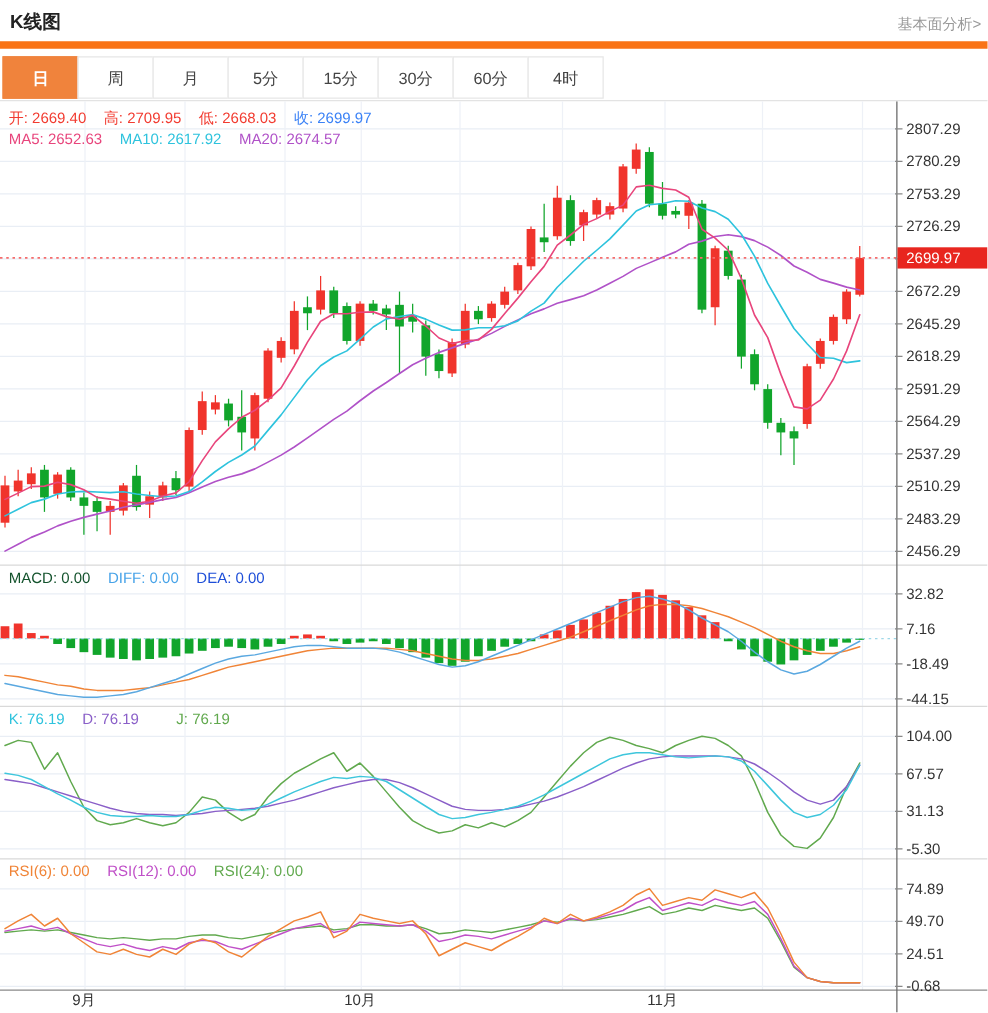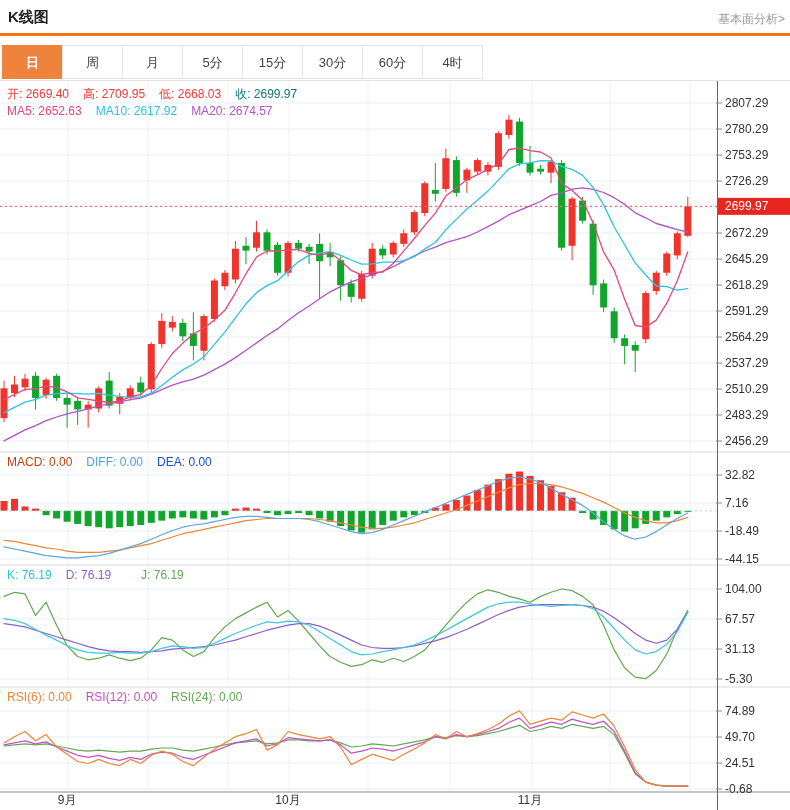--- a/index.html
+++ b/index.html
@@ -1,17 +1,17 @@
 <!DOCTYPE html>
 <html><head>
 <meta charset="utf-8">
 <style>
   html,body{margin:0;padding:0;background:#fff;font-family:"Liberation Sans",sans-serif;}
   body{width:790px;height:810px;position:relative;overflow:hidden;}
-  .hdr{position:absolute;left:0;top:0;width:790px;height:33px;border-bottom:3px solid #f97316;background:#fff;}
+  .hdr{position:absolute;left:0;top:0;width:790px;height:33px;border-bottom:6px solid #f97316;background:#fff;}
   .hdr .title{position:absolute;left:8px;top:8px;font-size:15px;font-weight:bold;color:#222;}
   .hdr .link{position:absolute;right:5px;top:11px;font-size:12px;color:#999;text-decoration:none;cursor:pointer;}
   .tabbar{position:absolute;left:3px;top:45px;display:flex;}
   .tab{width:61px;height:34px;line-height:34px;text-align:center;font-size:13px;color:#444;background:#fff;
        border:1px solid #e6e6e6;margin-left:-1px;cursor:pointer;box-sizing:border-box;}
   .tab.active{background:#f0833c;border-color:#f0833c;color:#fff;font-weight:bold;}
   .rule{position:absolute;left:0;top:80px;width:790px;border-top:1px solid #e3e3e3;}
   .legend{position:absolute;left:7px;white-space:nowrap;font-size:12px;z-index:5;}
   .legend span{margin-right:14px;}
   #chart-svg{position:absolute;left:0;top:81px;}
@@ -356,22 +356,22 @@
       <text x="725" y="686" font-size="12" fill="#333333">24.51</text>
       <line x1="716" y1="708" x2="722" y2="708" stroke="#888" stroke-width="1"></line>
       <text x="725" y="712" font-size="12" fill="#333333">-0.68</text>
     </g>
     <g>
       <rect x="718" y="116.84518518518534" width="72" height="17" fill="#e8261f"></rect>
       <text x="725" y="129.34518518518536" font-size="12" fill="#ffffff">2699.97</text>
     </g>
   </svg>
 
-<div class="legend" id="lg-ohlc" style="top:86px"><span style="color: rgb(242, 59, 48);">开: 2669.40</span><span style="color: rgb(242, 59, 48);">高: 2709.95</span><span style="color: rgb(242, 59, 48);">低: 2668.03</span><span style="color: #0f766e;">收: 2699.97</span></div>
+<div class="legend" id="lg-ohlc" style="top:86px"><span style="color: rgb(242, 59, 48);">开: 2669.40</span><span style="color: rgb(242, 59, 48);">高: 2709.95</span><span style="color: rgb(242, 59, 48);">低: 2668.03</span><span style="color: #3b82f6;">收: 2699.97</span></div>
 <div class="legend" id="lg-ma" style="top:104px"><span style="color: rgb(232, 69, 124);">MA5: 2652.63</span><span style="color: rgb(46, 195, 221);">MA10: 2617.92</span><span style="color: rgb(176, 82, 200);">MA20: 2674.57</span></div>
-<div class="legend" id="lg-macd" style="top:455px"><span style="color: #c2410c;">MACD: 0.00</span><span style="color: rgb(71, 163, 232);">DIFF: 0.00</span><span style="color: #1d4ed8;">DEA: 0.00</span></div>
+<div class="legend" id="lg-macd" style="top:455px"><span style="color: #14532d;">MACD: 0.00</span><span style="color: rgb(71, 163, 232);">DIFF: 0.00</span><span style="color: #1d4ed8;">DEA: 0.00</span></div>
 <div class="legend" id="lg-kdj" style="top:568px"><span style="color: rgb(46, 195, 221);">K: 76.19</span><span style="color: rgb(138, 95, 200);">D: 76.19</span><span style="color: rgb(97, 169, 78); margin-left: 16px;">J: 76.19</span></div>
 <div class="legend" id="lg-rsi" style="top:690px"><span style="color: rgb(240, 132, 55); text-align: right;">RSI(6): 0.00</span><span style="color: rgb(192, 80, 200); margin-top: 46px;">RSI(12): 0.00</span><span style="color: rgb(97, 169, 78);">RSI(24): 0.00</span></div>
 <div id="months">
     <div class="mlabel" style="left: 45.12px;">9月</div>
     <div class="mlabel" style="left: 266.04px;">10月</div>
     <div class="mlabel" style="left: 508px;">11月</div>
   </div>
 
 </body></html>

